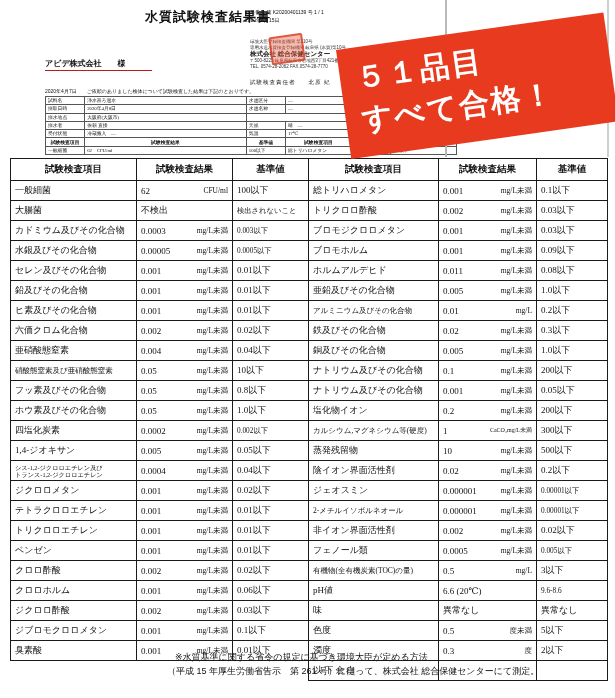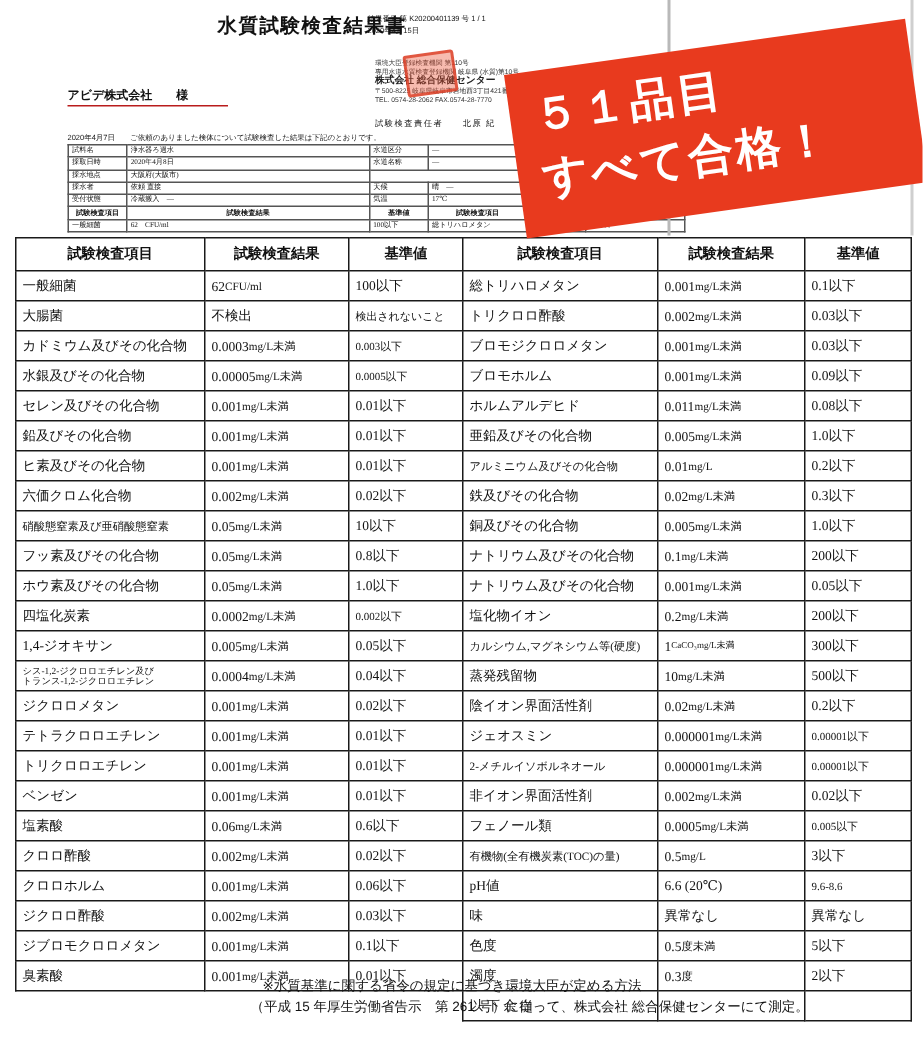--- a/index.html
+++ b/index.html
@@ -37,21 +37,21 @@
   #table-left{left:10px;width:298px;}
   #table-right{left:308px;width:299px;}
   table.results th{border:1px solid #1a1a1a;height:19px;font-size:9.5px;font-weight:bold;
     text-align:center;font-family:"Liberation Sans","DejaVu Sans",sans-serif;}
   table.results td{border:1px solid #1a1a1a;height:17px;font-size:9px;
     font-family:"Liberation Serif","DejaVu Serif",serif;overflow:hidden;white-space:nowrap;}
   td.item{padding-left:4px;}
   td.item.sm{font-size:7.5px;}
   td.item.two{font-size:6.2px;line-height:7px;white-space:normal;}
   td.result{padding:0 4px;}
-  td.result .cellflex{display:flex;align-items:center;}
+  td.result .cellflex{display:flex;justify-content:space-between;align-items:center;}
   td.result .u{font-size:7.5px;}
   td.result .u.usm{font-size:6px;}
   td.std{padding-left:4px;}
   td.std.sm{font-size:7.3px;}
   
   .footnote{position:absolute;left:167px;top:651px;font-size:9px;line-height:13.5px;color:#111;white-space:nowrap;}
   .footnote .l1{padding-left:8px;}
 </style>
 </head>
 <body>
@@ -224,20 +224,30 @@
         <td class="item">六価クロム化合物</td>
         <td class="result">
           <div class="cellflex">
             <span class="v">0.002</span>
             <span class="u">mg/L未満</span>
           </div>
         </td>
         <td class="std">0.02以下</td>
       </tr>
       <tr>
+        <td class="item">亜硝酸態窒素</td>
+        <td class="result">
+          <div class="cellflex">
+            <span class="v">0.004</span>
+            <span class="u">mg/L未満</span>
+          </div>
+        </td>
+        <td class="std">0.04以下</td>
+      </tr>
+      <tr>
         <td class="item sm">硝酸態窒素及び亜硝酸態窒素</td>
         <td class="result">
           <div class="cellflex">
             <span class="v">0.05</span>
             <span class="u">mg/L未満</span>
           </div>
         </td>
         <td class="std">10以下</td>
       </tr>
       <tr>
@@ -322,30 +332,20 @@
       </tr>
       <tr>
         <td class="item">ベンゼン</td>
         <td class="result">
           <div class="cellflex">
             <span class="v">0.001</span>
             <span class="u">mg/L未満</span>
           </div>
         </td>
         <td class="std">0.01以下</td>
-      </tr>
-      <tr>
-        <td class="item">塩素酸</td>
-        <td class="result">
-          <div class="cellflex">
-            <span class="v">0.06</span>
-            <span class="u">mg/L未満</span>
-          </div>
-        </td>
-        <td class="std">0.6以下</td>
       </tr>
       <tr>
         <td class="item">クロロ酢酸</td>
         <td class="result">
           <div class="cellflex">
             <span class="v">0.002</span>
             <span class="u">mg/L未満</span>
           </div>
         </td>
         <td class="std">0.02以下</td>

